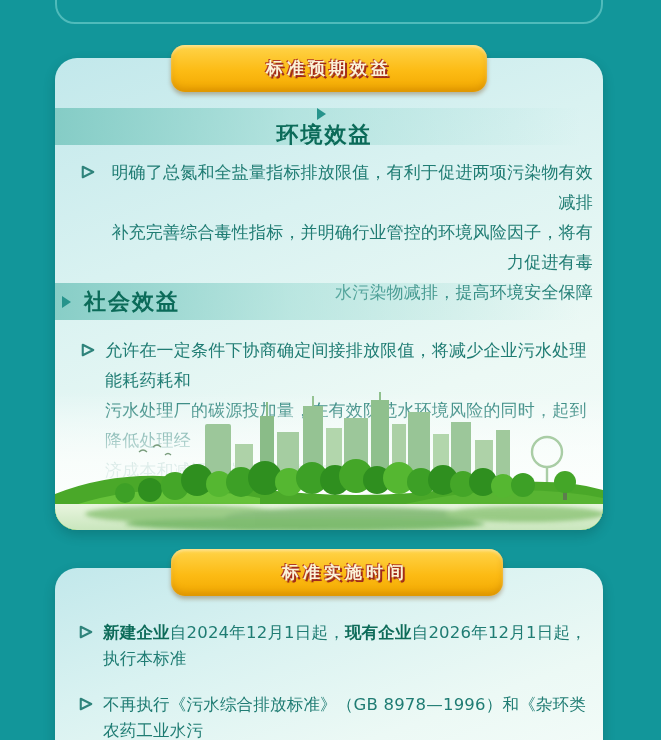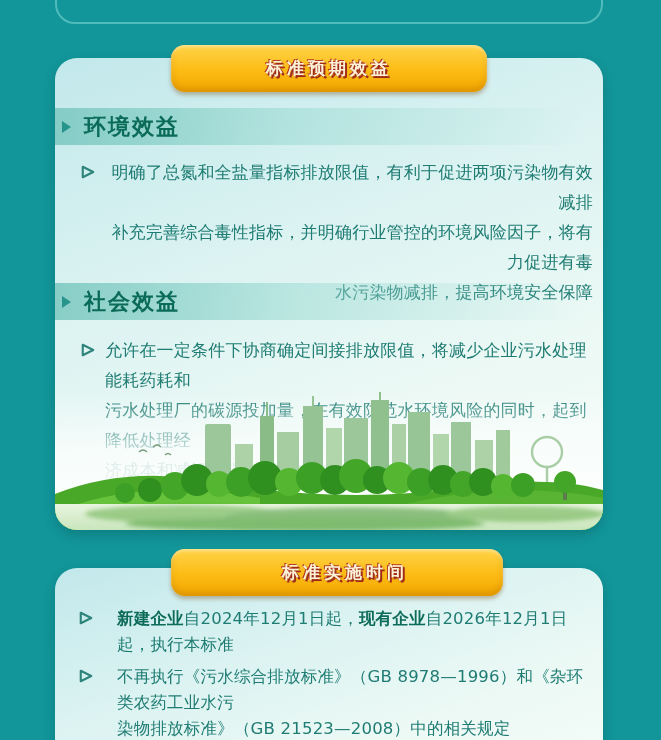--- a/index.html
+++ b/index.html
@@ -40,21 +40,21 @@
     color:#FBF2D8;
     text-shadow:2px 2px 0 #A0291D, -1px -1px 0 #B23A27, 1px 1px 2px rgba(120,20,10,.6);
     white-space:nowrap;
   }
   
   .section-strip{
     position:absolute;left:0;width:96%;height:37px;
     background:linear-gradient(90deg, rgba(121,199,191,0.85) 0%, rgba(155,218,210,0.55) 45%, rgba(190,235,228,0) 100%);
     display:flex;align-items:center;
   }
-  .strip-env{top:50px;}
+  .strip-env{top:50px;flex-direction:column;}
   .strip-social{top:225px;}
   .tri-marker{
     width:0;height:0;flex:none;
     border-left:9px solid #27948C;
     border-top:6px solid transparent;
     border-bottom:6px solid transparent;
     margin-left:7px;
   }
   .section-heading{
     font-size:22px;font-weight:bold;color:#0B6B59;
@@ -67,21 +67,21 @@
   .arrow-glyph{flex:none;margin-top:8px;}
   .bullet-text{
     font-size:17px;line-height:30px;color:#1F7C73;
     white-space:pre-line;letter-spacing:0.2px;
   }
   
   .impl-list{
     position:absolute;top:38px;left:24px;width:512px;
     display:flex;flex-direction:column;gap:6px;
   }
-  .impl-item{display:flex;gap:24px;}
+  .impl-item{display:flex;gap:10px;margin-top:14px;}
   .impl-item .arrow-glyph{margin-top:5px;}
   .impl-text{
     font-size:16.5px;line-height:26px;color:#1F7C73;
     white-space:pre-line;letter-spacing:0.2px;
   }
   .hl{font-weight:bold;color:#0D6B59;}
   
   .illus-wrap{
     position:absolute;bottom:0;left:0;right:0;height:138px;
     border-radius:0 0 22px 22px;overflow:hidden;

